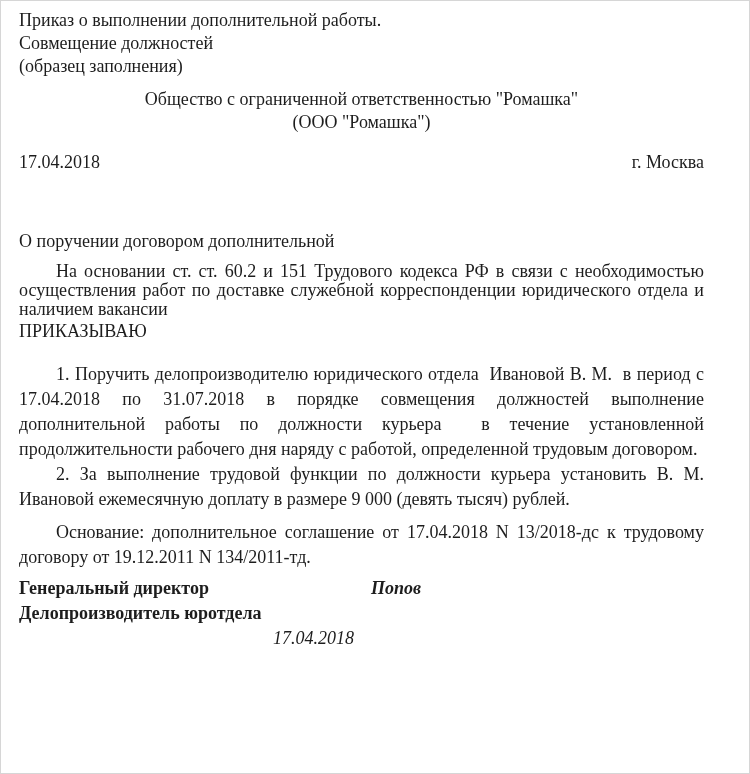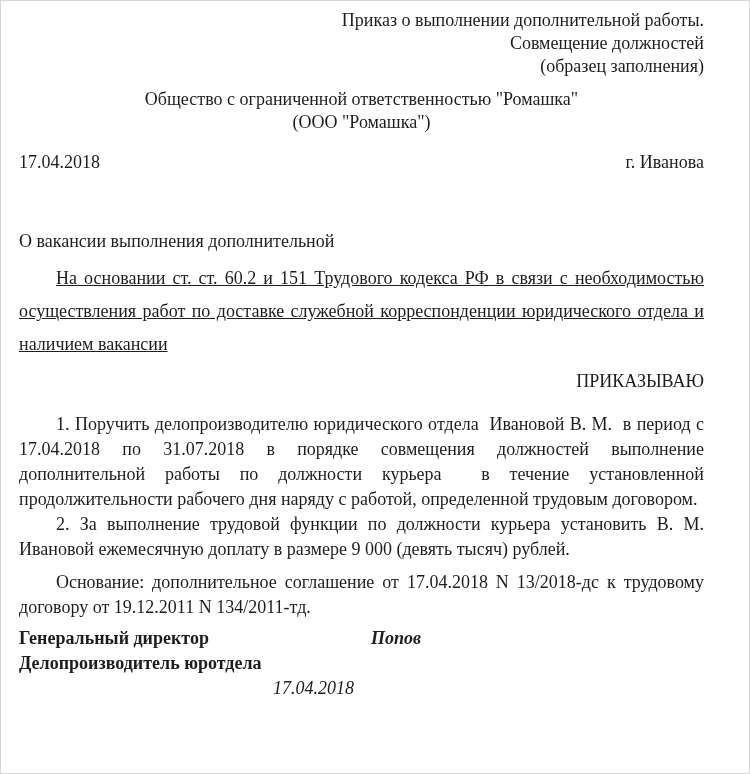--- a/index.html
+++ b/index.html
@@ -14,21 +14,20 @@
     height: 774px;
     background: #ffffff;
     border: 1px solid #d6d6d6;
     padding: 8px 45px 0 18px;
     font-family: "Liberation Serif", "DejaVu Serif", serif;
     font-size: 18px;
     color: #1d1d1d;
     overflow: hidden;
   }
   .hdr-right {
-    text-align: right;
     line-height: 23px;
   }
   .company {
     margin-top: 10px;
     text-align: center;
     font-weight: normal;
     line-height: 23px;
   }
   .date-city {
     margin-top: 16px;
@@ -37,26 +36,24 @@
     line-height: 25px;
   }
   .subject {
     margin-top: 54px;
     line-height: 25px;
   }
   .preamble {
     margin: 8px 0 0 0;
     text-align: justify;
     text-indent: 37px;
-    line-height: 33px;
-    text-decoration: underline;
+    line-height: 19px;
   }
   .order-word {
-    margin-top: 8px;
-    text-align: right;
+    text-align: left;
     line-height: 25px;
   }
   .items {
     margin-top: 18px;
   }
   .items p, .basis {
     margin: 0;
     text-align: justify;
     text-indent: 37px;
     line-height: 25px;
@@ -96,25 +93,25 @@
     <div>(образец заполнения)</div>
   </div>
 
   <div class="company">
     <div>Общество с ограниченной ответственностью "Ромашка"</div>
     <div>(ООО "Ромашка")</div>
   </div>
 
   <div class="date-city">
     <span>17.04.2018</span>
-    <span>г. Иванова</span>
+    <span>г. Москва</span>
   </div>
 
   <div class="subject">
-    <div>О вакансии выполнения дополнительной</div>
+    <div>О поручении договором дополнительной</div>
   </div>
 
   <p class="preamble">На основании ст. ст. 60.2 и 151 Трудового кодекса РФ в связи с необходимостью осуществления работ по доставке служебной корреспонденции юридического отдела и наличием вакансии</p>
 
   <div class="order-word">ПРИКАЗЫВАЮ</div>
 
   <div class="items">
     <p>1. Поручить делопроизводителю юридического отдела &nbsp;Ивановой В. М. &nbsp;в период с 17.04.2018 по 31.07.2018 в порядке совмещения должностей выполнение дополнительной работы по должности курьера &nbsp;в течение установленной продолжительности рабочего дня наряду с работой, определенной трудовым договором.</p>
     <p>2. За выполнение трудовой функции по должности курьера установить В. М. Ивановой ежемесячную доплату в размере 9&nbsp;000 (девять тысяч) рублей.</p>
   </div>

